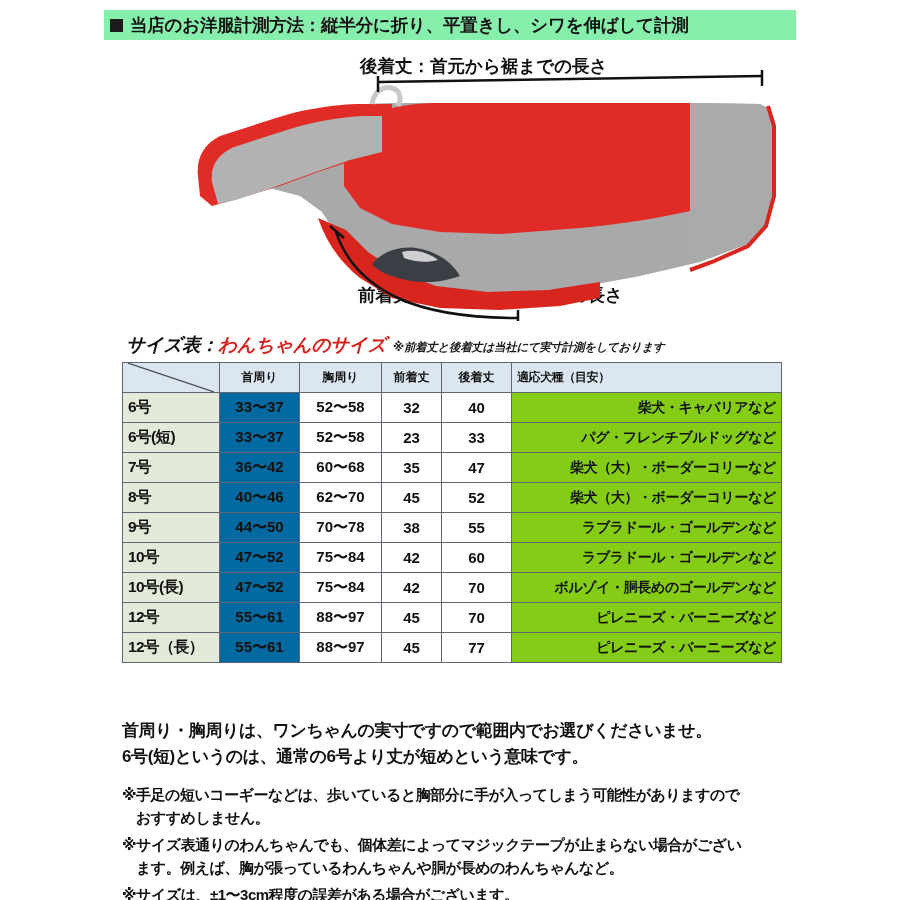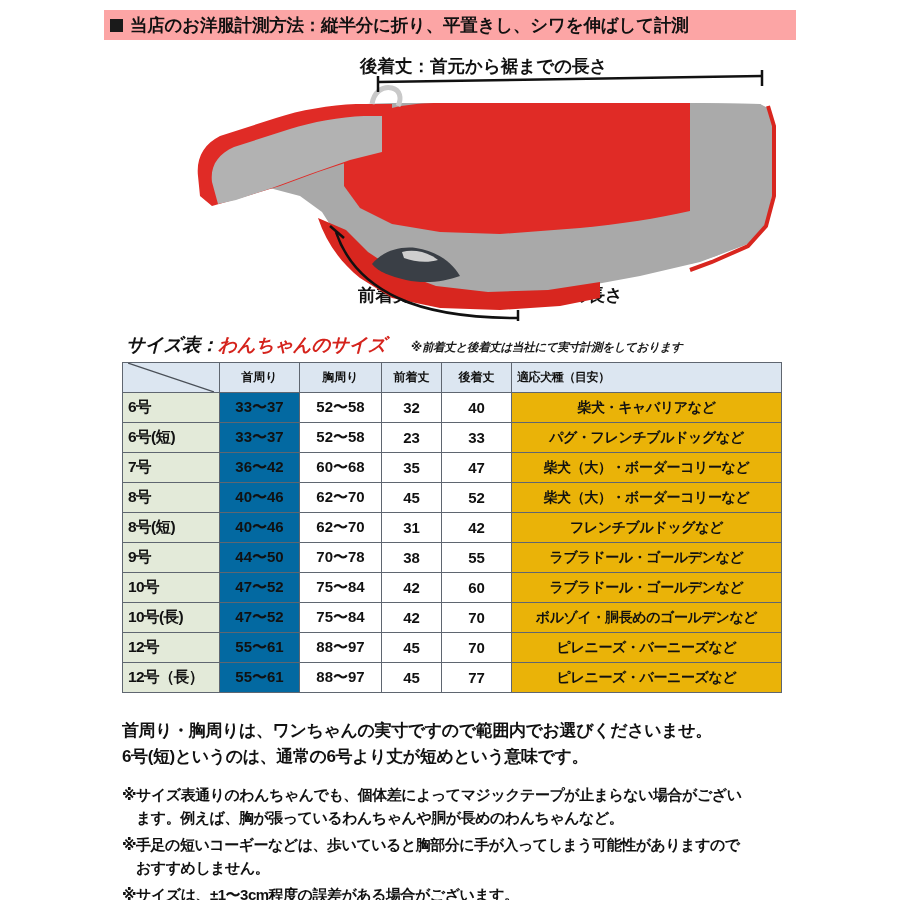--- a/index.html
+++ b/index.html
@@ -16,21 +16,21 @@
     overflow: hidden;
   }
 
   
   .banner {
     position: absolute;
     left: 104px;
     top: 10px;
     width: 692px;
     height: 30px;
-    background: #fca5a5;
+    background: #86efac;
     display: flex;
     align-items: center;
     padding-left: 6px;
     box-sizing: border-box;
   }
   .banner-square {
     width: 13px;
     height: 13px;
     background: #1a1a1a;
     margin-right: 7px;
@@ -83,21 +83,21 @@
   .tt-red {
     font-size: 18.5px;
     font-weight: bold;
     color: #d5231c;
     letter-spacing: -0.3px;
   }
   .tt-note {
     font-size: 11.5px;
     font-weight: bold;
     color: #1a1a1a;
-    margin-left: 25px;
+    margin-left: 7px;
     letter-spacing: -0.3px;
   }
 
   
   table.size-table {
     position: absolute;
     left: 122px;
     top: 362px;
     width: 660px;
     border-collapse: collapse;
@@ -120,21 +120,21 @@
     background: #dce6f1;
     position: relative;
     padding: 0;
   }
   .hdr-corner svg { display: block; width: 100%; height: 100%; }
   .c-size  { width: 97px;  text-align: left;   background: #e3ead9; margin-left: 17px; }
   .c-neck  { width: 80px;  text-align: center; background: #0369a1; }
   .c-chest { width: 82px;  text-align: center; background: #ffffff; }
   .c-front { width: 60px;  text-align: center; background: #ffffff; }
   .c-back  { width: 70px;  text-align: center; background: #ffffff; }
-  .c-breed { text-align: center; background: #eab308; }
+  .c-breed { text-align: right; background: #84cc16; }
   th.c-size  { background: #dce6f1; }
   th.c-neck, th.c-chest, th.c-front, th.c-back { text-align: center; }
   th.c-breed { text-align: left; }
   .c-breed { font-size: 14px; letter-spacing: -0.4px; }
   .c-size  { font-size: 15.5px; letter-spacing: -0.6px; }
 
   
   .notes-main {
     position: absolute;
     left: 122px;
@@ -280,28 +280,20 @@
     </tr>
     <tr>
       <td class="c-size">8号</td>
       <td class="c-neck">40〜46</td>
       <td class="c-chest">62〜70</td>
       <td class="c-front">45</td>
       <td class="c-back">52</td>
       <td class="c-breed">柴犬（大）・ボーダーコリーなど</td>
     </tr>
     <tr>
-      <td class="c-size">8号(短)</td>
-      <td class="c-neck">40〜46</td>
-      <td class="c-chest">62〜70</td>
-      <td class="c-front">31</td>
-      <td class="c-back">42</td>
-      <td class="c-breed">フレンチブルドッグなど</td>
-    </tr>
-    <tr>
       <td class="c-size">9号</td>
       <td class="c-neck">44〜50</td>
       <td class="c-chest">70〜78</td>
       <td class="c-front">38</td>
       <td class="c-back">55</td>
       <td class="c-breed">ラブラドール・ゴールデンなど</td>
     </tr>
     <tr>
       <td class="c-size">10号</td>
       <td class="c-neck">47〜52</td>
@@ -337,23 +329,23 @@
   </tbody>
 </table>
 
 <div class="notes-main">
   <div class="line">首周り・胸周りは、ワンちゃんの実寸ですので範囲内でお選びくださいませ。</div>
   <div class="line">6号(短)というのは、通常の6号より丈が短めという意味です。</div>
 </div>
 
 <div class="notes-sub">
   <div class="note">
+    <span>※手足の短いコーギーなどは、歩いていると胸部分に手が入ってしまう可能性がありますので</span>
+    <span class="cont">おすすめしません。</span>
+  </div>
+  <div class="note">
     <span>※サイズ表通りのわんちゃんでも、個体差によってマジックテープが止まらない場合がござい</span>
     <span class="cont">ます。例えば、胸が張っているわんちゃんや胴が長めのわんちゃんなど。</span>
   </div>
   <div class="note">
-    <span>※手足の短いコーギーなどは、歩いていると胸部分に手が入ってしまう可能性がありますので</span>
-    <span class="cont">おすすめしません。</span>
-  </div>
-  <div class="note">
     <span>※サイズは、±1〜3cm程度の誤差がある場合がございます。</span>
   </div>
 </div>
 
 </body></html>

